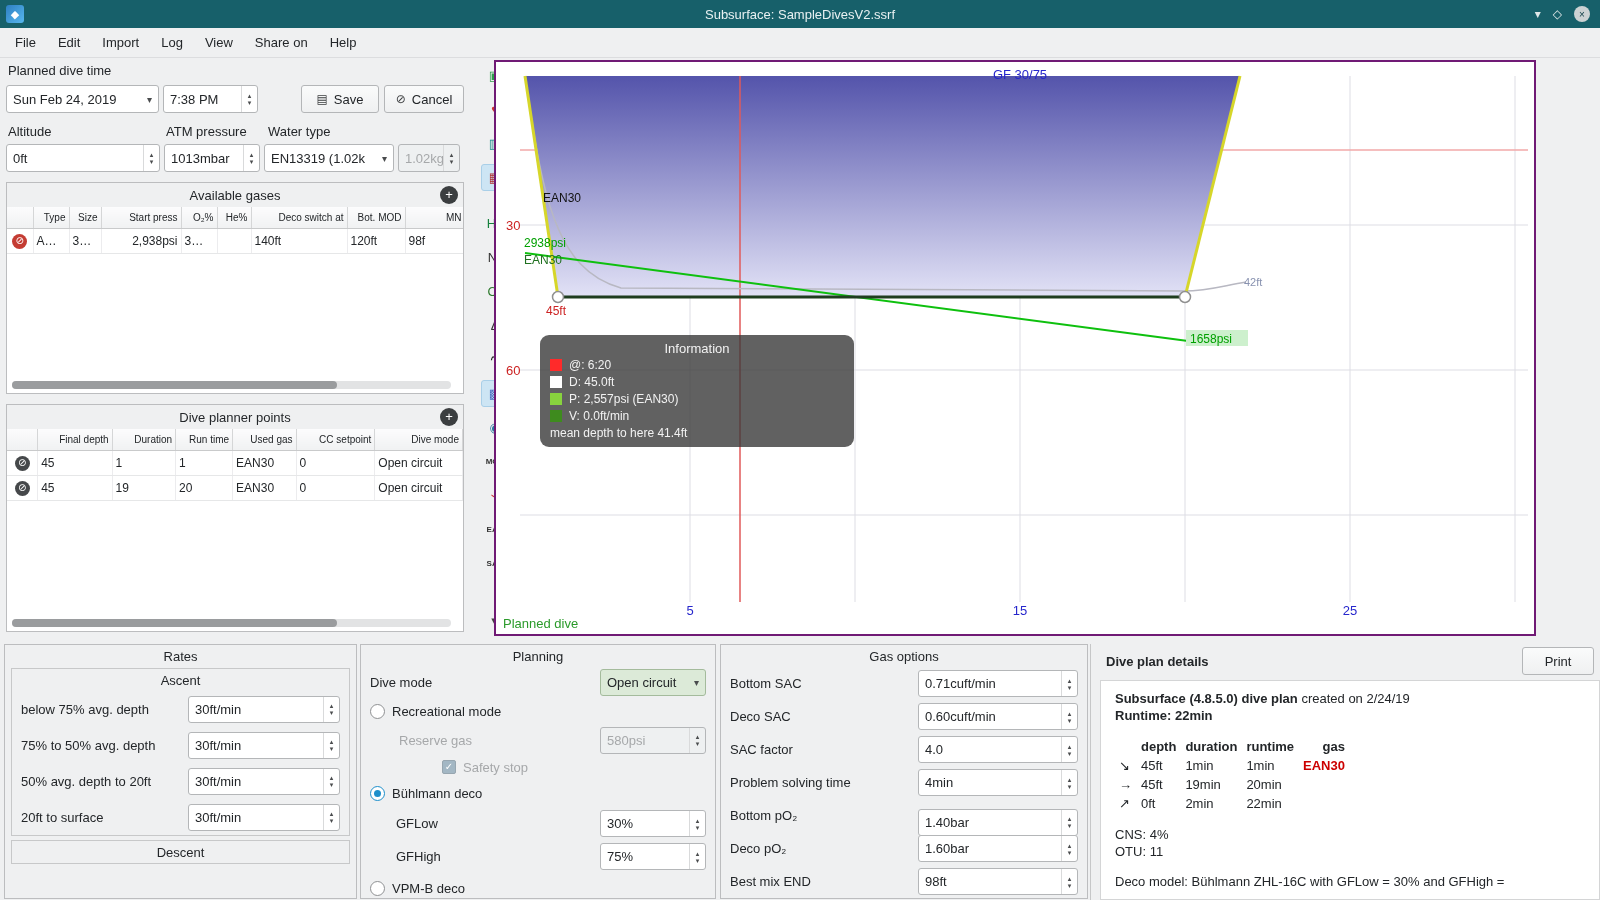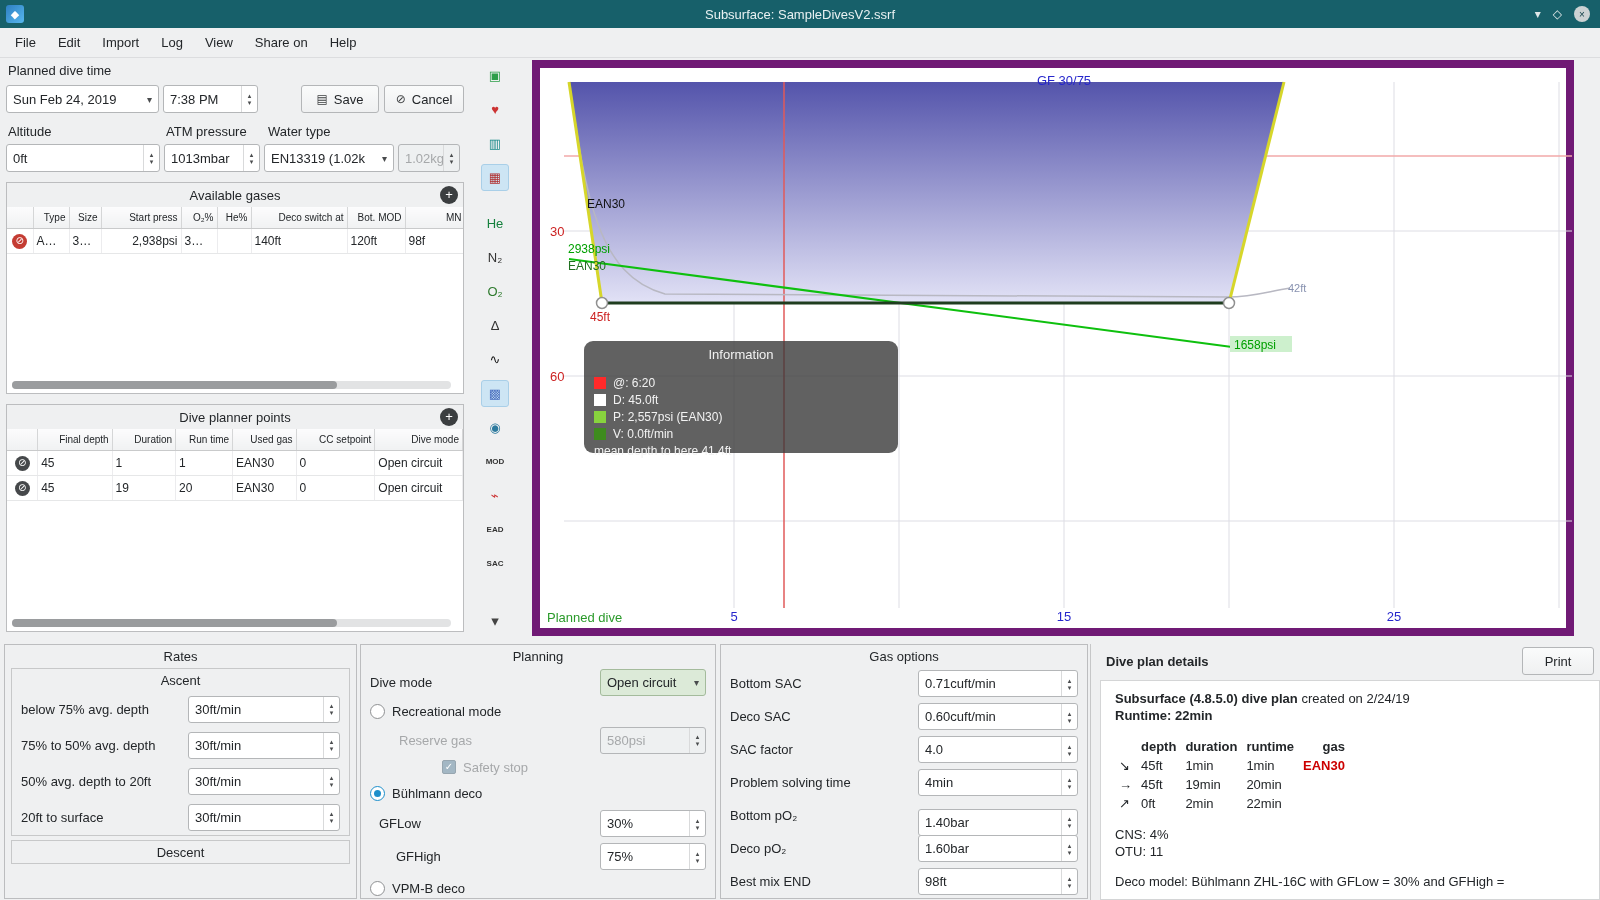--- a/index.html
+++ b/index.html
@@ -49,23 +49,23 @@
   .hscroll .thumb { width:74%; height:8px; border-radius:4px; background:#9a9c9e; }
 
   
   .toolbar { position:absolute; left:477px; top:62px; width:36px; height:572px; display:flex; flex-direction:column; gap:7px; align-items:center; }
   .tool { width:28px; height:27px; border-radius:3px; display:flex; align-items:center; justify-content:center; font-size:13px; cursor:pointer; }
   .tool.sel { background:#cde5f4; border:1px solid #a9cfe8; }
   .tool.tool-sm { font-size:8px; font-weight:bold; }
   .tool.last { margin-top:auto; font-size:15px; }
 
   
-  .chart { position:absolute; left:532px; top:60px; width:1042px; height:576px; background:#fff; border:8px solid #701a75; }
+  .chart { position:absolute; left:494px; top:60px; width:1042px; height:576px; background:#fff; border:2px solid #701a75; }
   .tooltip { position:absolute; left:44px; top:273px; width:314px; height:112px; background:rgba(58,58,58,0.80); border-radius:9px; color:#f2f2f2; padding:6px 10px 4px; }
-  .tooltip-title { text-align:center; font-size:13px; margin-bottom:12px; }
+  .tooltip-title { text-align:center; font-size:13px; margin-bottom:0; }
   .tt-row { display:flex; align-items:center; height:17px; font-size:12px; }
   .swatch { width:12px; height:12px; margin-right:7px; flex:none; display:inline-block; }
   .chart-footer { position:absolute; left:7px; bottom:3px; color:#2a9a2a; font-size:13px; }
 
   
   .panel { position:absolute; border:1px solid #bcbdbf; background:#eff0f1; overflow:hidden; }
   .panel-title { text-align:center; padding:4px 0 3px; }
   .subgroup { border:1px solid #c7c8c9; margin:1px 6px 4px; }
   .rate-row { display:flex; align-items:center; height:36px; padding:0 9px; }
   .rate-row .rlabel { flex:1; }
@@ -430,21 +430,21 @@
     </div>
     <div class="p-row" style="height:24px;gap:7px;">
       <span class="cb" style="margin-left:72px;">✓</span>
       <span class="dis">Safety stop</span>
     </div>
     <div class="p-row" style="height:28px;gap:7px;">
       <span class="radio sel"></span>
       <span class="plabel">Bühlmann deco</span>
     </div>
     <div class="p-row" style="height:33px;">
-      <span class="plabel" style="margin-left:9px;">GFLow</span>
+      <span class="plabel" style="margin-left:26px;">GFLow</span>
       <span class="spin" style="width:106px;height:27px;">
           <span class="val">30%</span>
           <span class="arrows">
             <span>▴</span>
             <span>▾</span>
           </span>
         </span>
     </div>
     <div class="p-row" style="height:33px;">
       <span class="plabel" style="margin-left:26px;">GFHigh</span>

